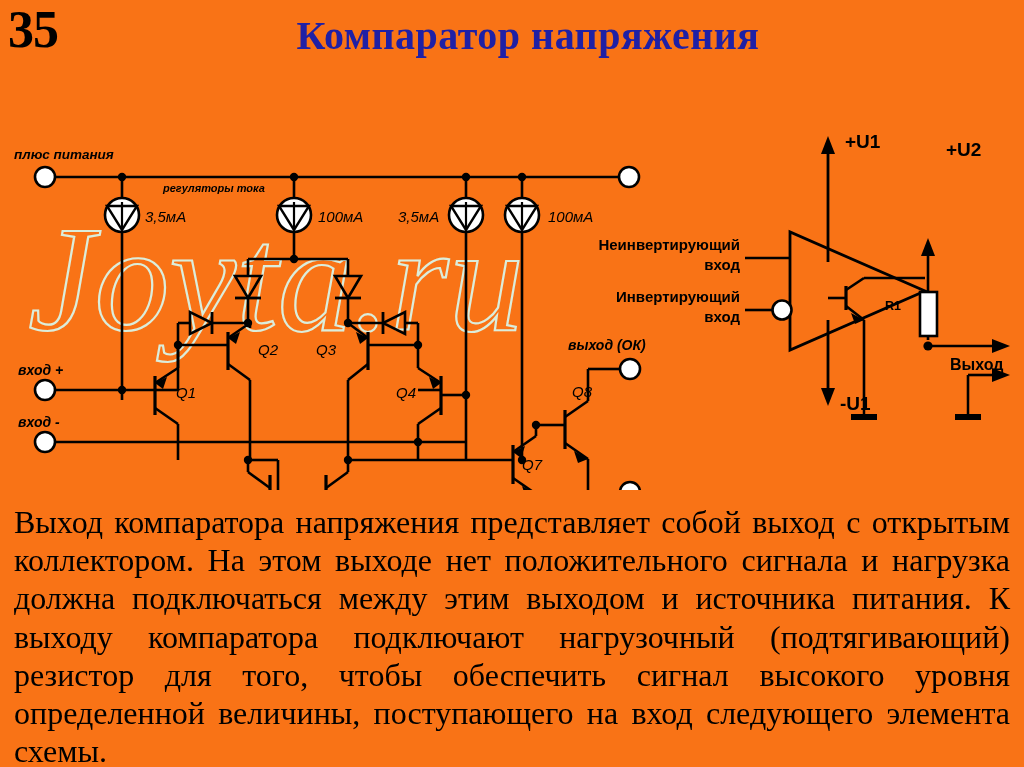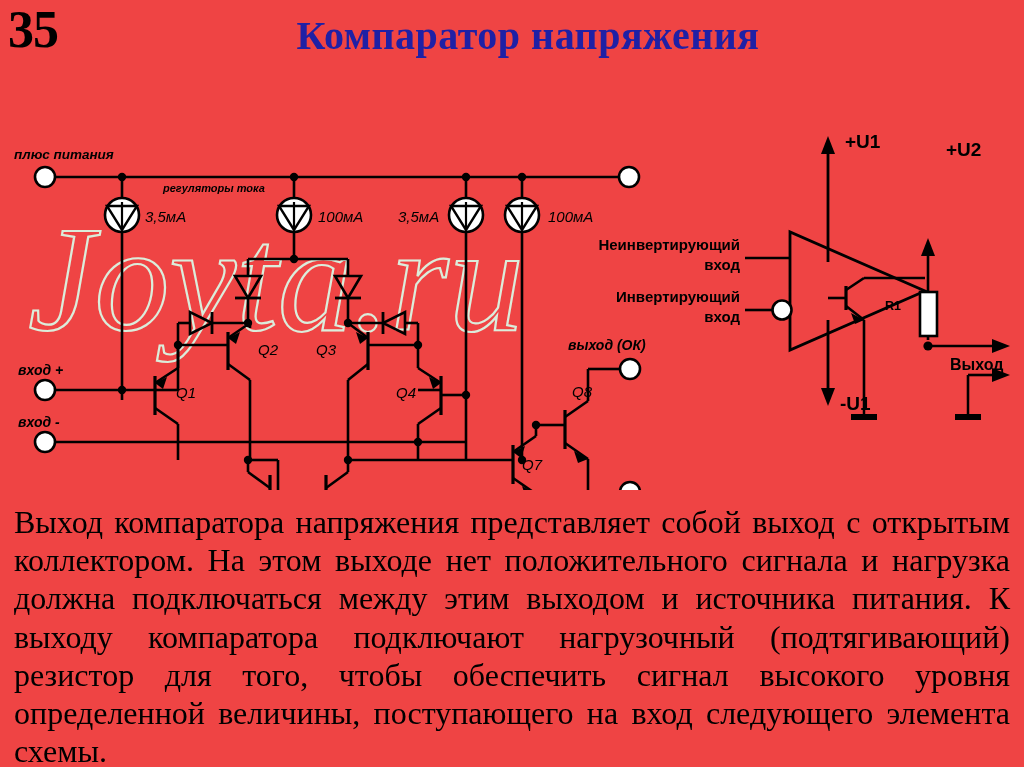--- a/index.html
+++ b/index.html
@@ -1,20 +1,20 @@
 <!DOCTYPE html>
 <html><head>
 <meta charset="utf-8">
 <style>
   html,body{margin:0;padding:0;background:#ffffff;}
   body{
     width:1024px;height:767px;overflow:hidden;position:relative;
     font-family:"Liberation Sans",sans-serif;color:#000;
   }
-  #page{position:relative;width:1024px;height:767px;background:#ef4444;}
+  #page{position:relative;width:1024px;height:767px;background:#f97316;}
 
   
   .header{position:absolute;left:0;top:0;width:1024px;height:70px;}
   .slide-num{
     position:absolute;left:8px;top:4px;
     font-family:"Liberation Serif",serif;font-weight:bold;
     font-size:52px;line-height:52px;color:#000;letter-spacing:-1px;
   }
   .title{
     position:absolute;left:16px;top:14px;width:1024px;text-align:center;

